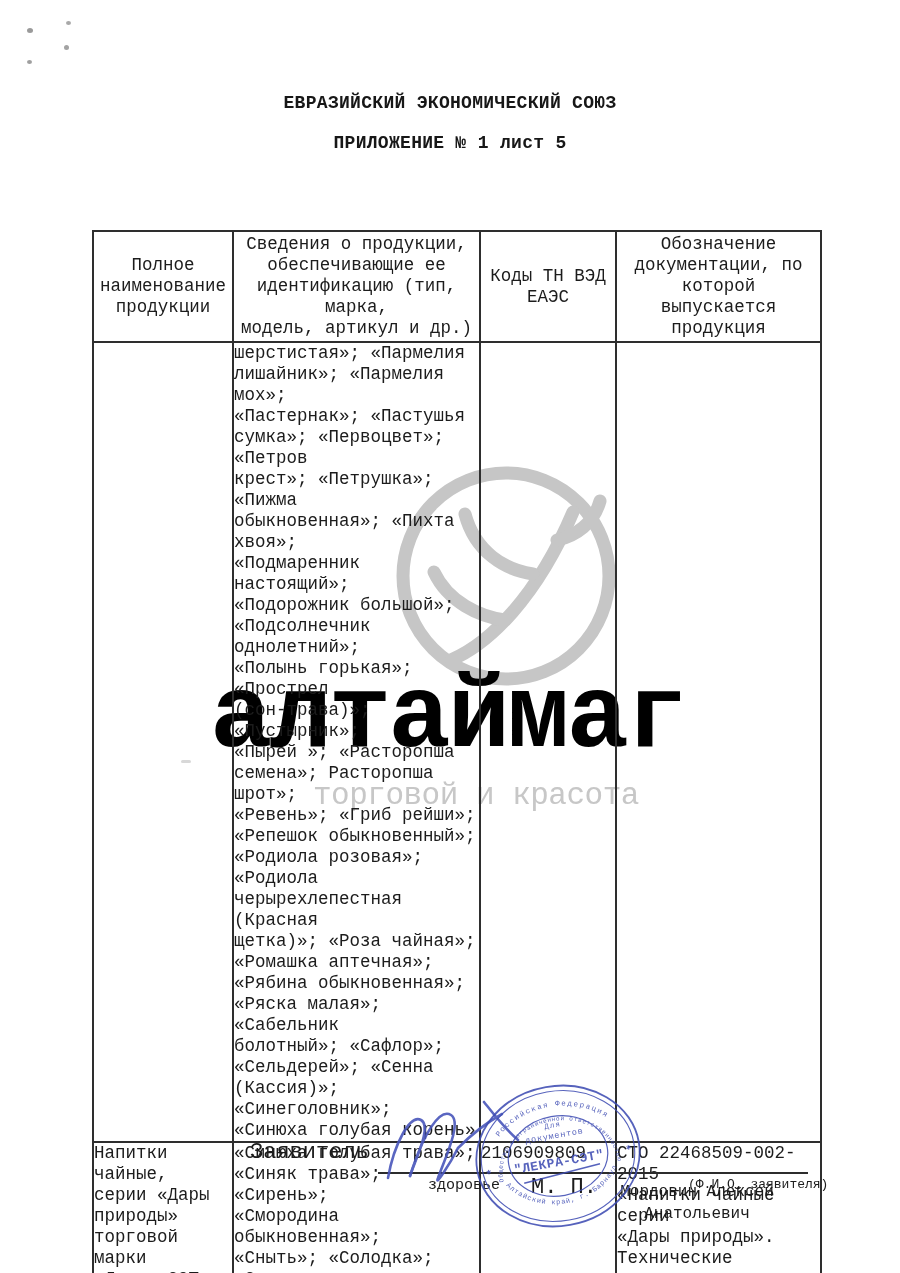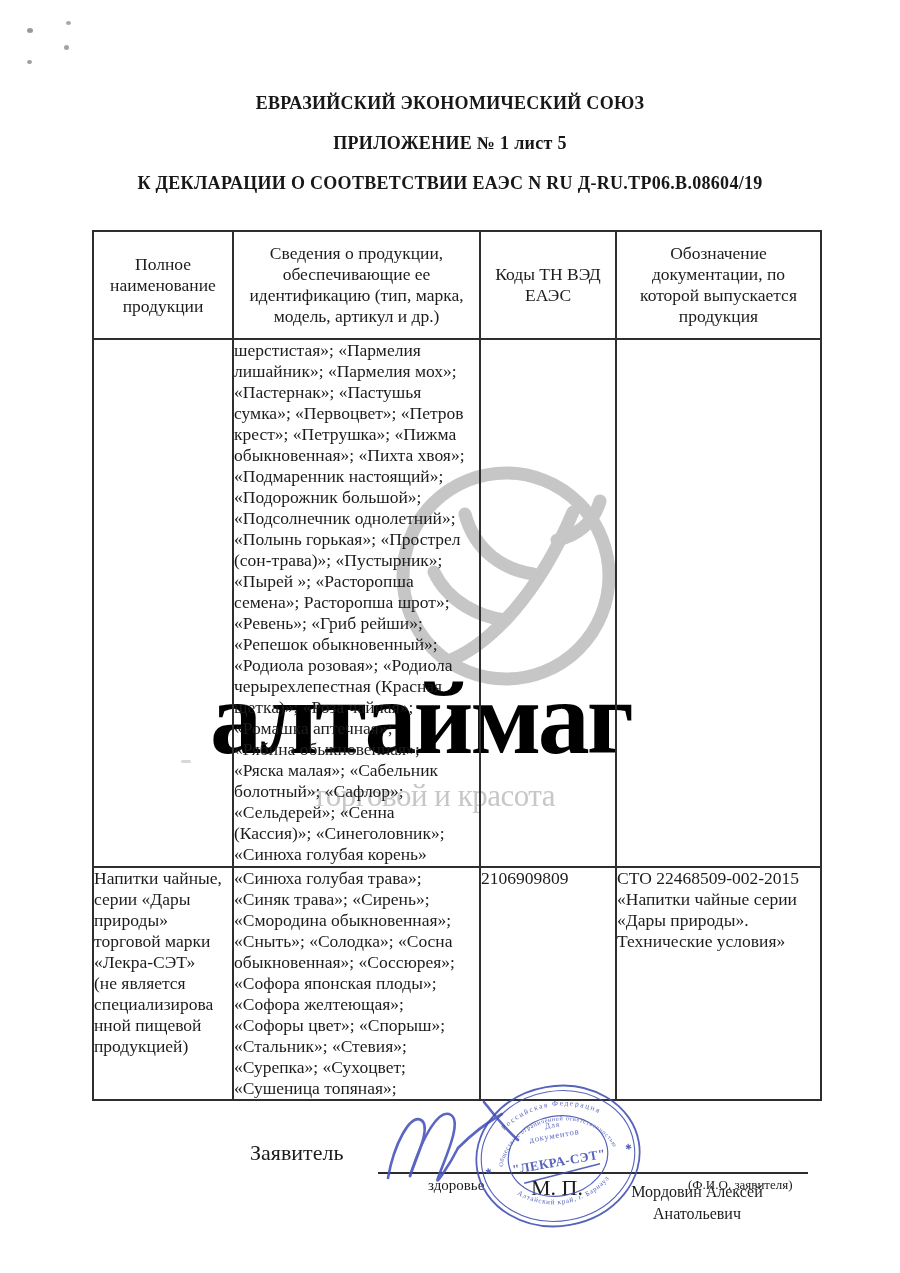--- a/index.html
+++ b/index.html
@@ -1,19 +1,19 @@
 <!DOCTYPE html>
 <html><head>
 <meta charset="utf-8">
 <style>
   html,body { margin:0; padding:0; background:#e8e8e8; }
   .page {
     position:relative; width:900px; height:1273px; margin:0 auto;
     background:#ffffff; overflow:hidden;
-    font-family:Liberation Serif, serif;
+    font-family:Liberation Mono, monospace;
     color:#1e1e1e;
   }
   .artifact { position:absolute; border-radius:50%; }
 
   .title-line {
     position:absolute; left:0; width:900px; text-align:center;
     font-weight:bold; font-size:18px; letter-spacing:0.3px; color:#171717;
   }
   #title-union { top:93px; }
   #title-annex { top:133px; }
@@ -70,21 +70,20 @@
 <div class="page">
 
   <span class="artifact" style="left:27px;top:28px;width:6px;height:5px;background:#9a9a9a;"></span>
   <span class="artifact" style="left:66px;top:21px;width:5px;height:4px;background:#a8a8a8;"></span>
   <span class="artifact" style="left:64px;top:45px;width:5px;height:5px;background:#a3a3a3;"></span>
   <span class="artifact" style="left:27px;top:60px;width:5px;height:4px;background:#9f9f9f;"></span>
   <span class="artifact" style="left:181px;top:760px;width:10px;height:3px;border-radius:2px;background:#d8d8d8;"></span>
 
   <div class="title-line" id="title-union">ЕВРАЗИЙСКИЙ ЭКОНОМИЧЕСКИЙ СОЮЗ</div>
   <div class="title-line" id="title-annex">ПРИЛОЖЕНИЕ № 1 лист 5</div>
-  <div class="title-line" id="title-decl">К ДЕКЛАРАЦИИ О СООТВЕТСТВИИ ЕАЭС N RU Д-RU.ТР06.В.08604/19</div>
 
   <svg class="wm-logo" width="242" height="248" viewBox="0 0 242 248">
     <g fill="none" stroke="#c6c6c6" stroke-width="13" stroke-linecap="round">
       <circle cx="121" cy="124" r="103"></circle>
       <path d="M 66,208 C 104,192 152,145 188,60"></path>
       <path d="M 148,122 C 120,118 90,100 80,62"></path>
       <path d="M 120,168 C 95,165 63,150 49,120"></path>
       <path d="M 172,88 C 191,84 209,71 215,49"></path>
     </g>
   </svg>

